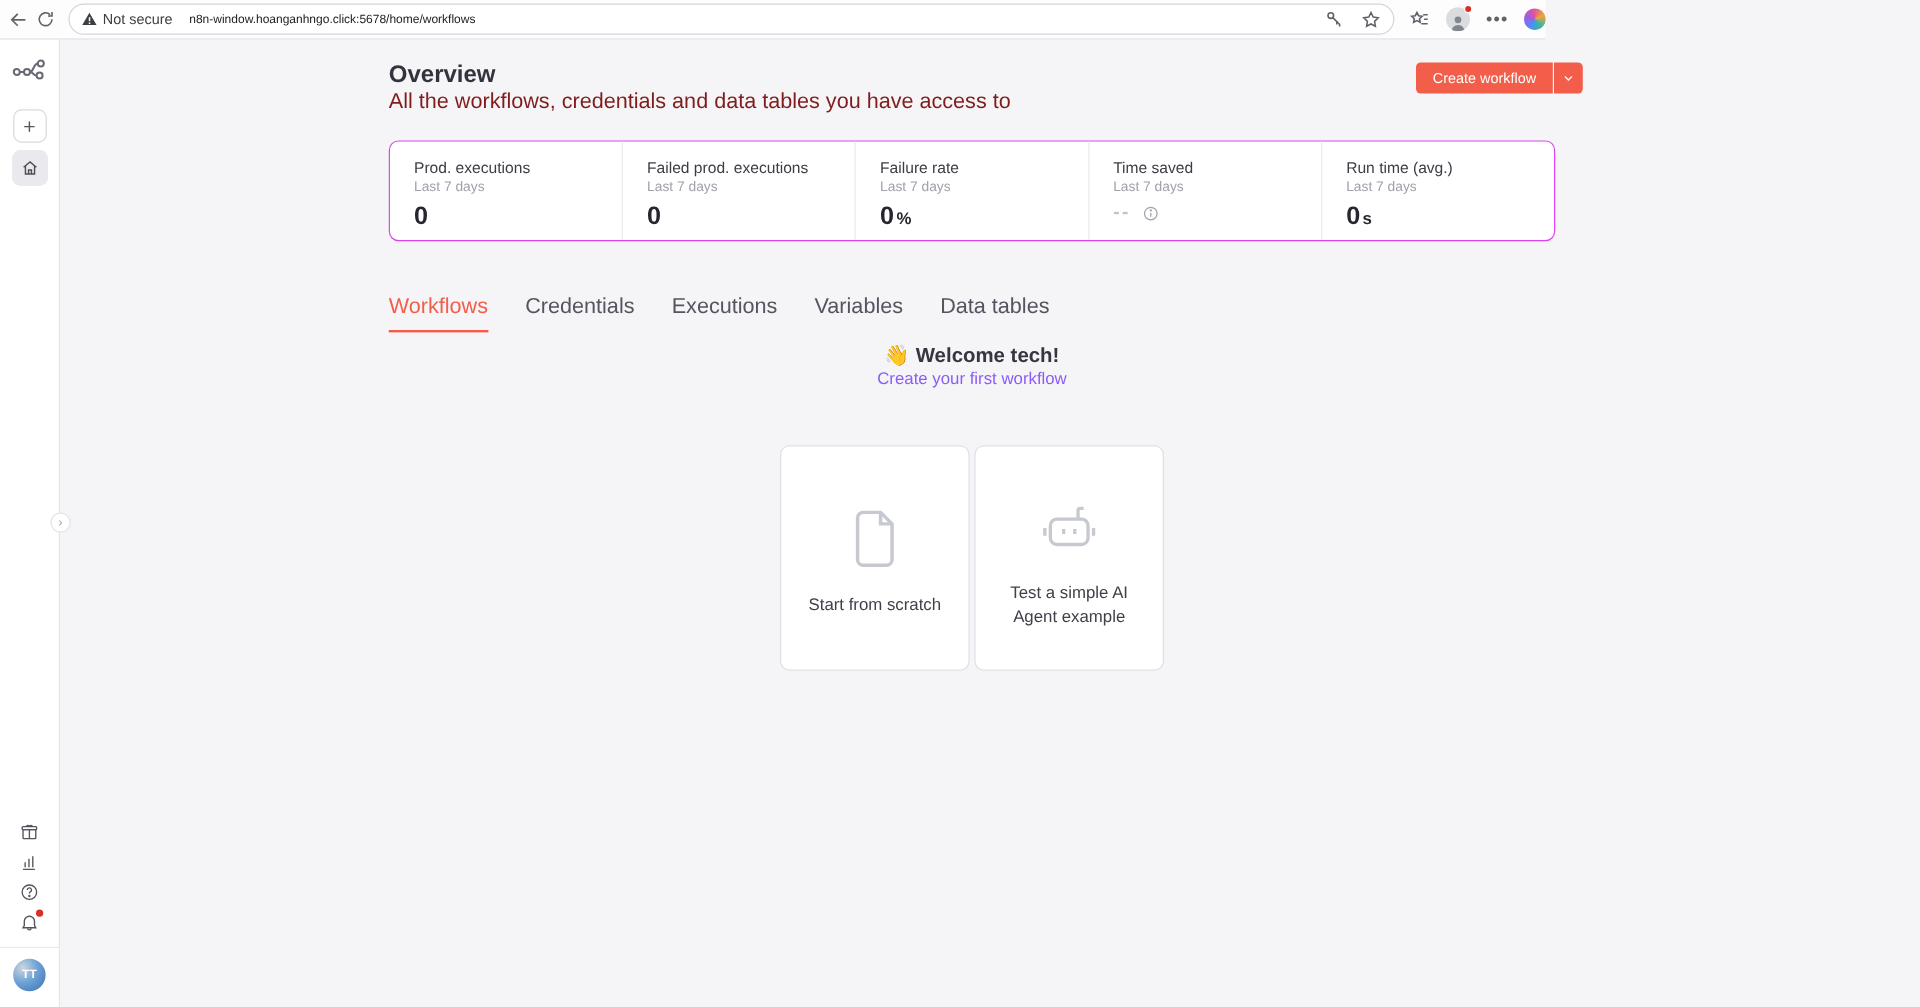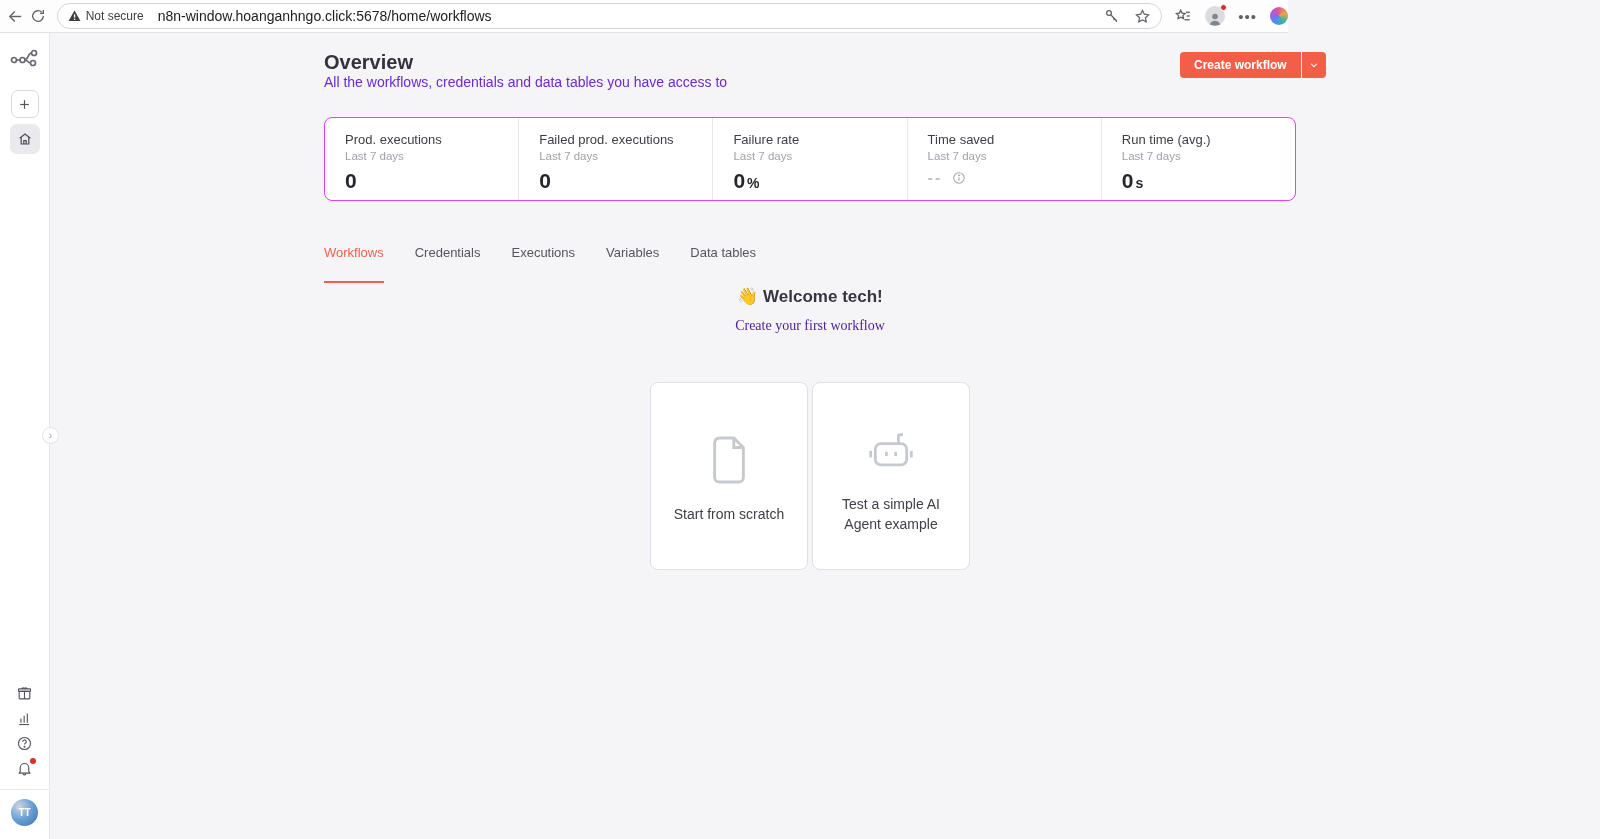--- a/index.html
+++ b/index.html
@@ -12,21 +12,21 @@
   .browser-bar { position:absolute; top:0; left:0; width:1288px; height:33px;
     background:#fdfdfd; border-bottom:1px solid #e2e2e4; z-index:30;
     display:flex; align-items:center; }
   .nav-btn { width:28px; height:28px; display:flex; align-items:center; justify-content:center;
     color:#5f6368; border-radius:50%; cursor:pointer; }
   .nav-btn:first-child { margin-left:4px; }
   .url-pill { margin-left:8px; width:1380px; height:26px; background:#ffffff;
     border:1px solid #d4d5d9; border-radius:13px; display:flex; align-items:center;
     padding:0 10px; }
   .security { display:flex; align-items:center; gap:5px; color:#3c4043; font-size:12px; }
-  .url-text { margin-left:14px; font-size:14px; color:#202124; flex:1; }
+  .url-text { margin-left:14px; font-size:10px; color:#202124; flex:1; }
   .pill-right { display:flex; align-items:center; gap:14px; color:#5f6368; }
   .bar-right { display:flex; align-items:center; gap:13px; margin-left:12px; color:#5f6368; }
   .profile-wrap { position:relative; width:20px; height:20px; }
   .profile-circle { width:20px; height:20px; border-radius:50%; background:#dadce0;
     display:flex; align-items:flex-end; justify-content:center; overflow:hidden; }
   .reddot { position:absolute; width:7px; height:7px; border-radius:50%;
     top:-2px; right:-2px; border:1px solid #fff; }
   .copilot { width:18px; height:18px; border-radius:50%;
     background:conic-gradient(from 210deg,#4e8df5,#9b5fe3,#e0559b,#f2a33c,#38b6a5,#4e8df5); }
   .dots { font-size:15px; color:#5f6368; letter-spacing:1px; }
@@ -52,50 +52,50 @@
     justify-content:center; cursor:pointer; }
   .collapse-toggle { position:absolute; top:394px; left:42px; width:17px; height:17px;
     background:#fff; border:1px solid #e2e2e6; border-radius:50%; z-index:10;
     display:flex; align-items:center; justify-content:center; font-size:10px; color:#9a9ba4;
     cursor:pointer; }
 
   
   .main { flex:1; position:relative; background:#f5f5f7; }
 
   .page-title { position:absolute; left:274px; top:18px; font-size:20px; font-weight:700; color:#32333d;text-align:right; }
-  .page-subtitle { position:absolute; left:274px; top:41px; font-size:14px; color:#6d28d9; }
+  .page-subtitle { position:absolute; left:274px; top:41px; font-size:18px; color:#7f1d1d; }
 
   .create-split { position:absolute; left:1130px; top:19px; display:flex; }
   .create-main { height:26px; padding:0 14px; background:var(--primary); color:#fff;
-    font-size:12px; font-weight:700; border:none; border-radius:4px 0 0 4px; cursor:pointer;
+    font-size:12px; font-weight:400; border:none; border-radius:4px 0 0 4px; cursor:pointer;
     font-family:"Liberation Sans", sans-serif; display:flex; align-items:center; }
   .create-caret { width:24px; height:26px; background:var(--primary); margin-left:1px;
     border:none; border-radius:0 4px 4px 0; cursor:pointer; color:#fff;
     display:flex; align-items:center; justify-content:center; }
 
   .stats { position:absolute; left:274px; top:84px; width:972px; height:84px;
     background:#fff; border:1px solid #d946ef; border-radius:8px; display:flex; }
   .stat-card { flex:1; padding:14px 0 0 20px; cursor:default; }
   .stat-card + .stat-card { border-left:1px solid #e7e8ec; }
   .stat-label { font-size:13px; color:#3c3d46; }
   .stat-period { font-size:11.5px; color:#a0a1ab; margin-top:3px; }
   .stat-value { margin-top:7px; font-size:21px; font-weight:700; color:#26272e; }
   .stat-unit { font-size:14px; font-weight:700; margin-left:2px; }
   .stat-value.muted { color:#c2c3cb; font-size:16px; letter-spacing:2px;
     display:flex; align-items:center; }
   .info-ic { margin-left:10px; display:inline-flex; color:#a3a4ae; }
 
   .tabs { position:absolute; left:274px; top:212px; display:flex; gap:31px; }
-  .tab { font-size:13px; color:#54555f; padding-bottom:21px; cursor:pointer;
+  .tab { font-size:18px; color:#54555f; padding-bottom:9px; cursor:pointer;
     border-bottom:2px solid transparent;text-align:center; }
   .tab.active { color:var(--primary); border-bottom-color:var(--primary); }
 
   .center-zone { position:absolute; left:274px; top:253px; width:972px; text-align:center; }
   .welcome-title { font-size:17px; font-weight:700; color:#35363f; }
-  .welcome-sub { margin-top:11px; font-size:14px; color:#4c1d95;font-family:Liberation Serif, serif; }
+  .welcome-sub { font-size:14px; color:#8b5cf6; }
 
   .action-cards { margin-top:48px; display:flex; justify-content:center; gap:4px; }
   .action-card { width:158px; height:188px; background:#fff; border:1px solid #dfe0e6;
     border-radius:8px; cursor:pointer; display:flex; flex-direction:column;
     align-items:center; justify-content:center; }
   .action-card .ic { height:64px; display:flex; align-items:center; justify-content:center; }
   .action-label { margin-top:12px; font-size:14px; color:#3f4049; line-height:1.45;
     max-width:120px; }
 
   .bell-dot { position:absolute; top:2px; right:2px; width:6px; height:6px; border-radius:50%; }

